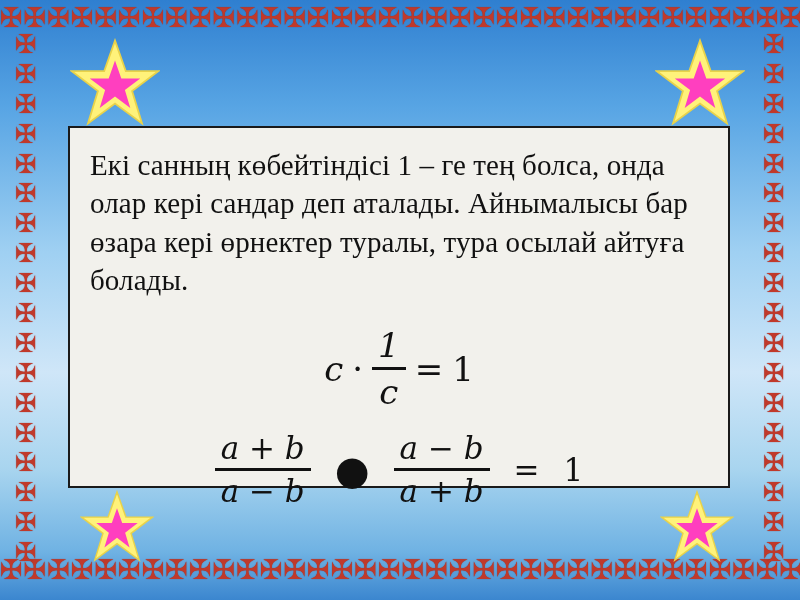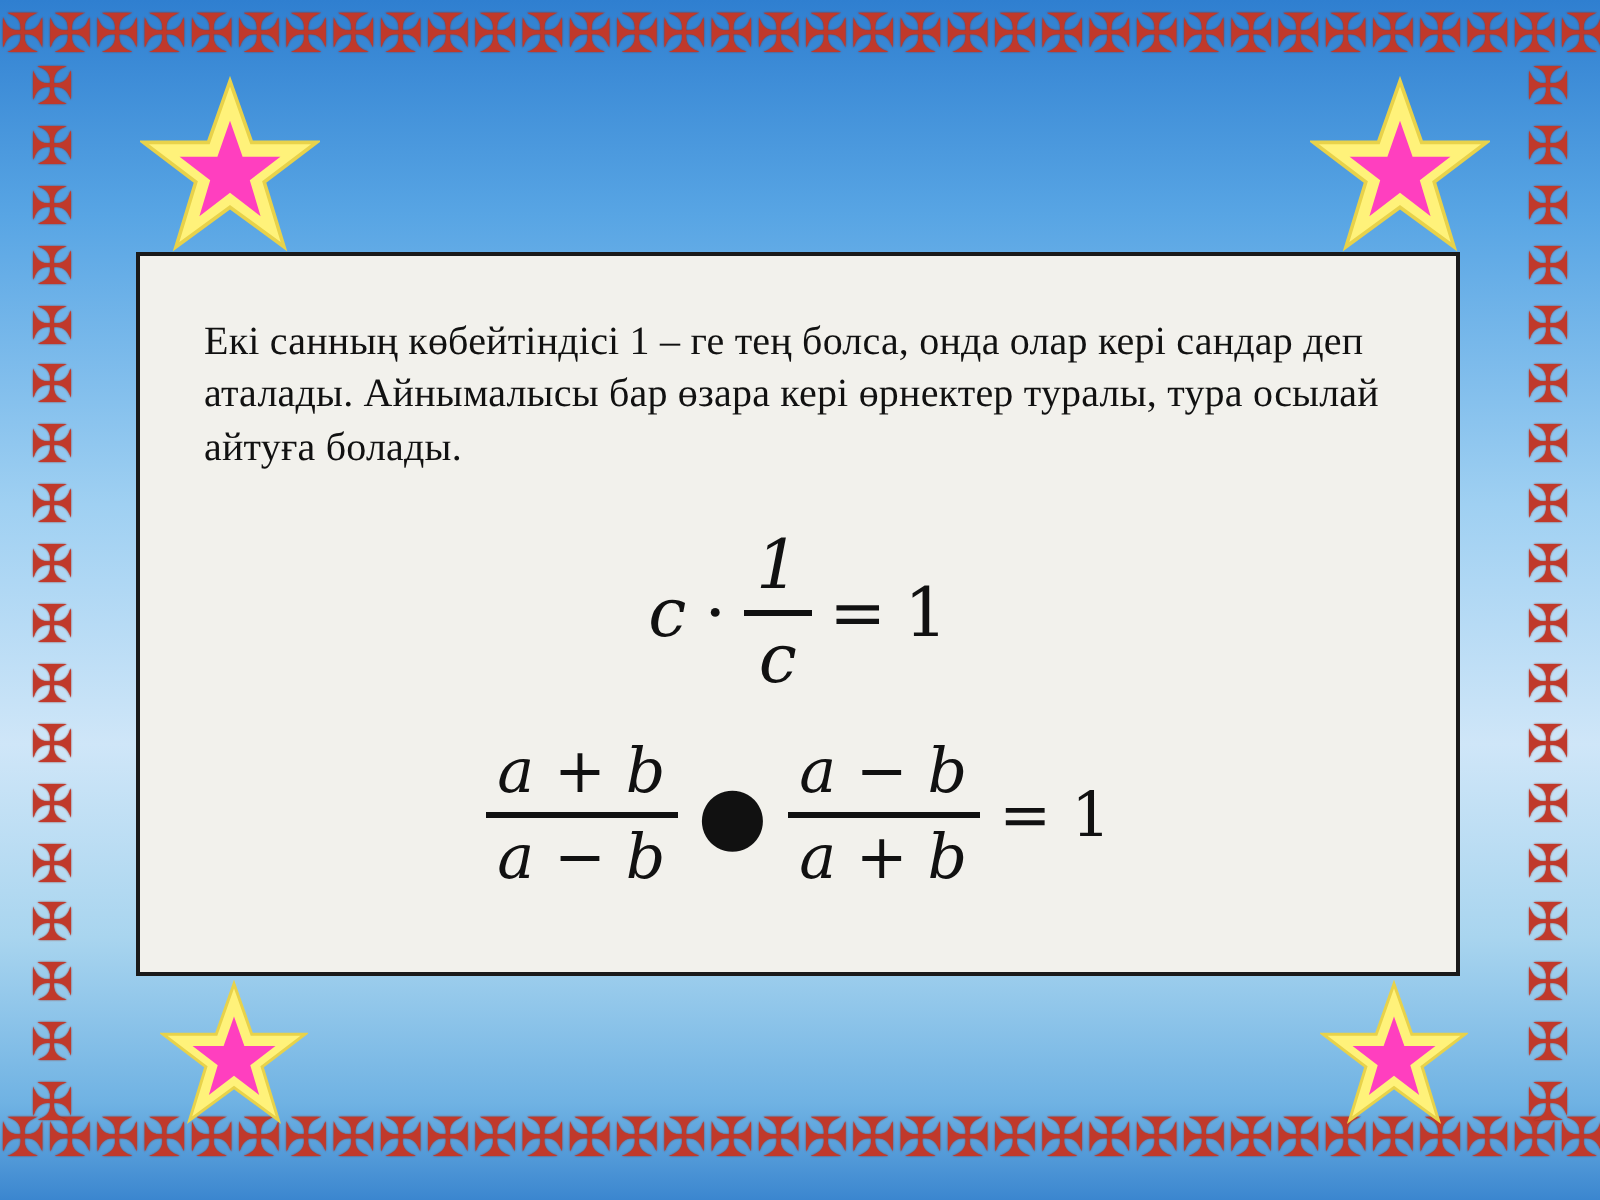--- a/index.html
+++ b/index.html
@@ -72,24 +72,24 @@
     width: 662px;
     height: 362px;
     background: #f2f1ec;
     border: 2px solid #1a1a1a;
     box-sizing: border-box;
     padding: 18px 20px 10px 20px;
   }
 
   #body-text {
     font-family: "Liberation Serif", serif;
-    font-size: 20px;
+    font-size: 29px;
     line-height: 1.32;
     color: #111;
-    margin: 12px;
+    margin: 0;
     letter-spacing: 0.1px;
   }
 
   
   .math {
     font-family: "DejaVu Serif", serif;
     color: #111;
     font-style: italic;
   }
   #eq1 {
@@ -98,21 +98,21 @@
     justify-content: center;
     margin-top: 26px;
     gap: 9px;
     font-size: 34px;
   }
   #eq2 {
     display: flex;
     align-items: center;
     justify-content: center;
     margin-top: 18px;
-    gap: 10px;
+    gap: 24px;
     font-size: 31px;
   }
   .frac {
     display: inline-flex;
     flex-direction: column;
     align-items: center;
     vertical-align: middle;
   }
   .frac .num, .frac .den {
     padding: 0 6px;

